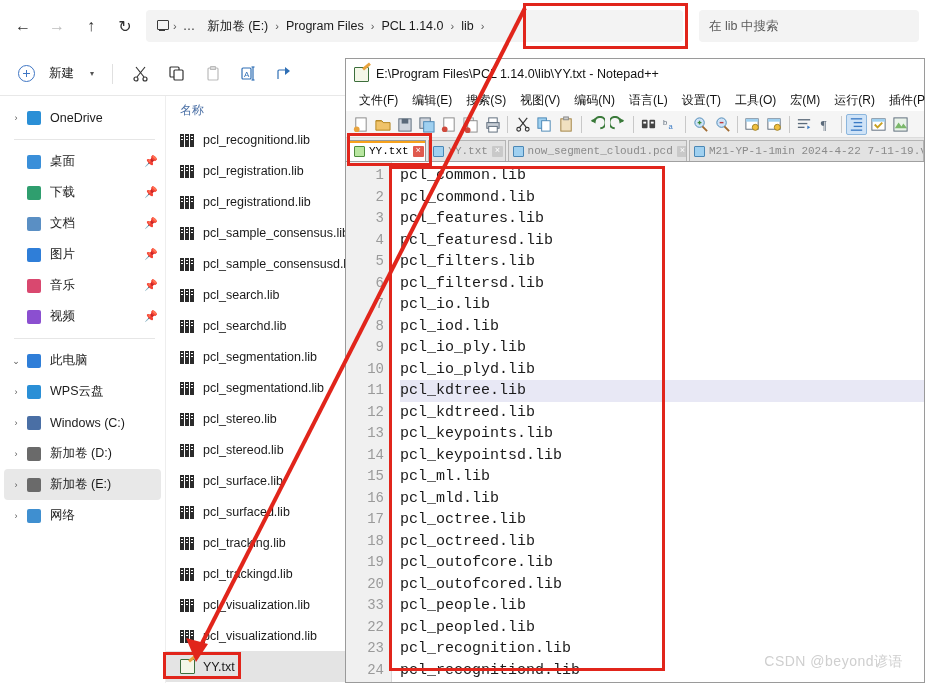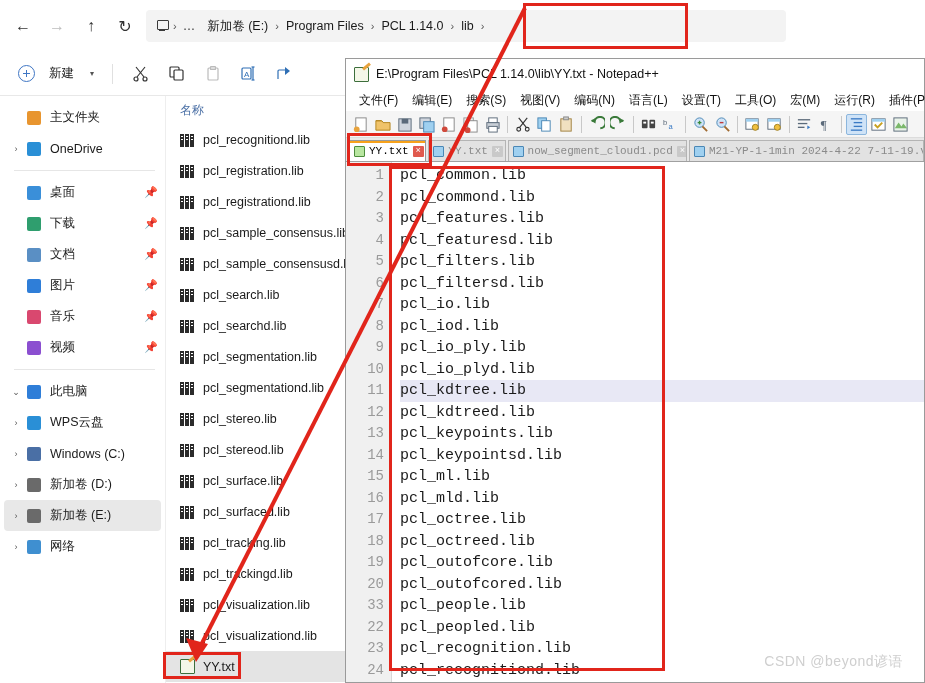--- a/index.html
+++ b/index.html
@@ -217,20 +217,23 @@
       <span class="crumb">新加卷 (E:)</span>
       <span class="crumb-sep">›</span>
       <span class="crumb">Program Files</span>
       <span class="crumb-sep">›</span>
       <span class="crumb">PCL 1.14.0</span>
       <span class="crumb-sep">›</span>
       <span class="crumb">lib</span>
       <span class="crumb-sep">›</span>
     </div>
 
+    <div class="searchbox">
+      <span>在 lib 中搜索</span>
+    </div>
   </div>
 
   <div class="cmdbar">
     <div class="new-btn">
       <span class="circ-plus"></span>
       <span>新建</span>
       <span class="chev-sm">▾</span>
     </div>
     <div class="cmd-sep"></div>
 
@@ -276,28 +279,20 @@
           <g stroke="#2f6fb5" fill="none" stroke-width="1.2">
       <path d="M2 14 V6 a1 1 0 0 1 1-1 h6"></path>
             <path d="M9 2 l5 4 l-5 4 z" fill="#2f6fb5" stroke="none"></path>
           </g>
         </svg>
     </div>
   </div>
 
   <div class="body-split">
     <div class="sidebar" id="sidebar">
-        <div class="sb-item">
-          <span class="sb-exp"></span>
-          <span class="sb-ico">
-            <span class="sq" style="background:#e8952f"></span>
-          </span>
-          <span class="sb-lbl">主文件夹</span>
-          <span class="sb-pin"></span>
-        </div>
         <div class="sb-item">
           <span class="sb-exp">›</span>
           <span class="sb-ico">
             <span class="sq" style="background:#2a8fd6"></span>
           </span>
           <span class="sb-lbl">OneDrive</span>
           <span class="sb-pin"></span>
         </div>
         <div class="sb-divider"></div>
         <div class="sb-item">

